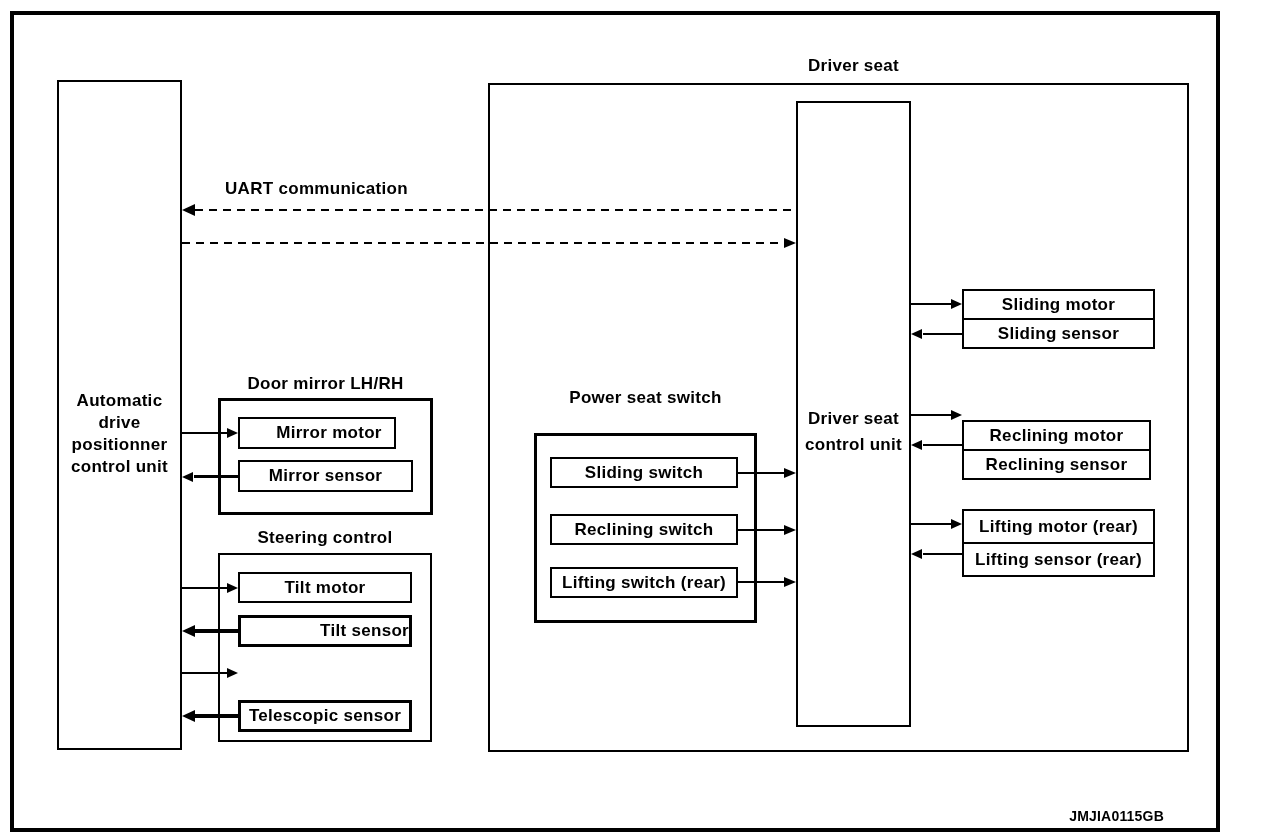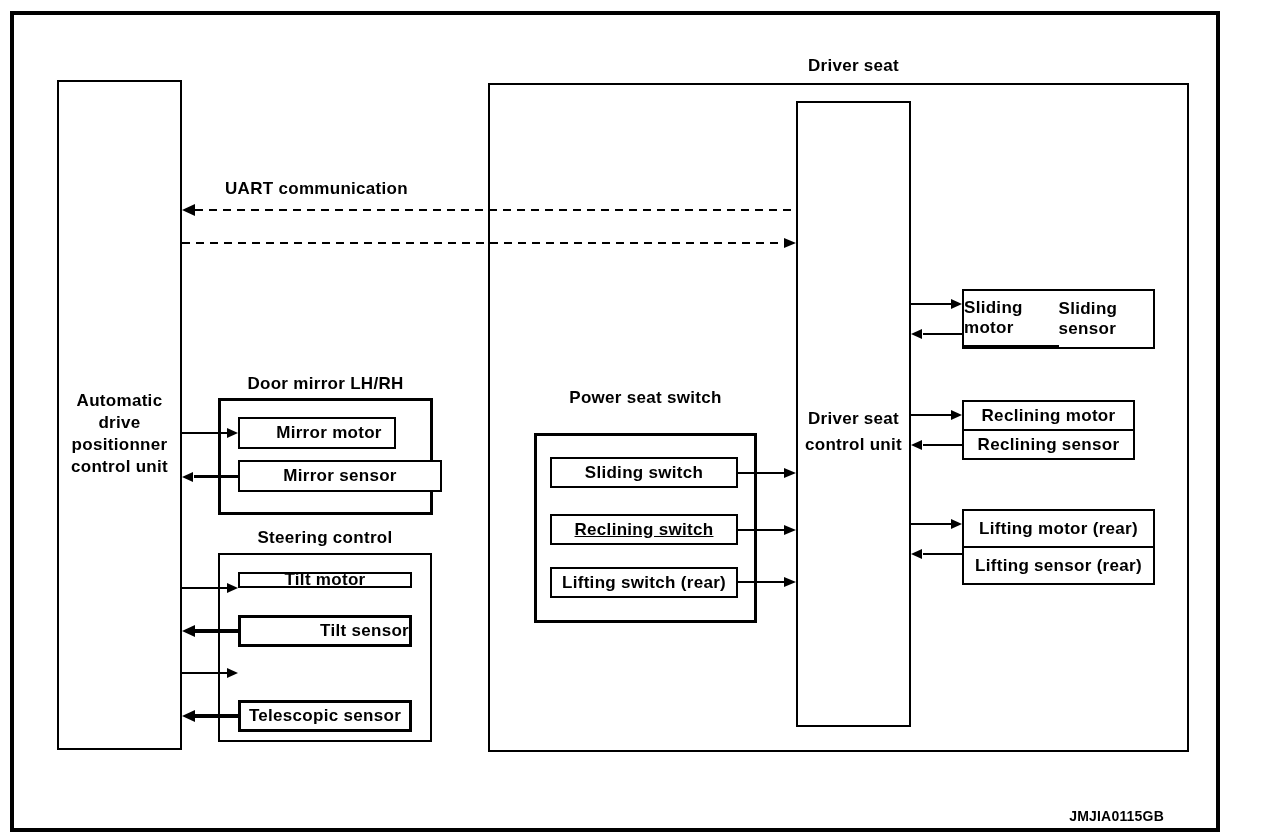--- a/index.html
+++ b/index.html
@@ -59,65 +59,65 @@
   <div class="dash" style="left:195px;top:209px;width:601px;"></div>
   <div class="tri lb" style="left:182px;top:204px;"></div>
   <div class="dash" style="left:182px;top:242px;width:602px;"></div>
   <div class="tri rb" style="left:784px;top:238px;"></div>
 
   <div class="label lc" style="left:218px;top:374px;width:215px;">Door mirror LH/RH</div>
   <div class="box b3" style="left:218px;top:398px;width:215px;height:117px;"></div>
   <div class="box cbox" style="left:238px;top:417px;width:158px;height:32px;padding-left:24px;">
     <span>Mirror motor</span>
   </div>
-  <div class="box cbox" style="left:238px;top:460px;width:204px;height:32px;">
+  <div class="box cbox" style="left:238px;top:460px;width:175px;height:32px;">
     <span>Mirror sensor</span>
   </div>
 
   <div class="label lc" style="left:218px;top:528px;width:214px;">Steering control</div>
   <div class="box" style="left:218px;top:553px;width:214px;height:189px;"></div>
-  <div class="box cbox" style="left:238px;top:572px;width:174px;height:16px;">
+  <div class="box cbox" style="left:238px;top:572px;width:174px;height:31px;">
     <span>Tilt motor</span>
   </div>
   <div class="box cbox b3" style="left:238px;top:615px;width:174px;height:32px;justify-content:flex-end;">
     <span>Tilt sensor</span>
   </div>
   <div class="box cbox b3" style="left:238px;top:700px;width:174px;height:32px;">
     <span>Telescopic sensor</span>
   </div>
 
   <div class="label lc" style="left:534px;top:388px;width:223px;">Power seat switch</div>
   <div class="box b3" style="left:534px;top:433px;width:223px;height:190px;"></div>
   <div class="box cbox" style="left:550px;top:457px;width:188px;height:31px;">
     <span>Sliding switch</span>
   </div>
-  <div class="box cbox" style="left:550px;top:514px;width:188px;height:31px;text-decoration:underline;">
+  <div class="box cbox" style="left:550px;top:514px;width:188px;height:31px;">
     <span>Reclining switch</span>
   </div>
   <div class="box cbox" style="left:550px;top:567px;width:188px;height:31px;">
     <span>Lifting switch (rear)</span>
   </div>
 
-  <div class="box" style="left:962px;top:289px;width:193px;height:60px;display:flex;flex-direction:row;">
+  <div class="box" style="left:962px;top:289px;width:193px;height:60px;display:flex;flex-direction:column;">
     <div class="pair-row first">
       <span>Sliding motor</span>
       </div>
     <div class="pair-row">
       <span>Sliding sensor</span>
       </div>
   </div>
-  <div class="box" style="left:962px;top:400px;width:173px;height:60px;display:flex;flex-direction:column;">
+  <div class="box" style="left:962px;top:420px;width:189px;height:60px;display:flex;flex-direction:column;">
     <div class="pair-row first">
       <span>Reclining motor</span>
       </div>
     <div class="pair-row">
       <span>Reclining sensor</span>
       </div>
   </div>
-  <div class="box" style="left:962px;top:509px;width:193px;height:76px;display:flex;flex-direction:column;text-align:center;">
+  <div class="box" style="left:962px;top:509px;width:193px;height:68px;display:flex;flex-direction:column;text-align:center;">
     <div class="pair-row first">
       <span>Lifting motor (rear)</span>
       </div>
     <div class="pair-row">
       <span>Lifting sensor (rear)</span>
       </div>
   </div>
 
   <div class="hline" style="left:182px;top:432px;width:46px;"></div>
   <div class="tri r" style="left:227px;top:428px;"></div>

